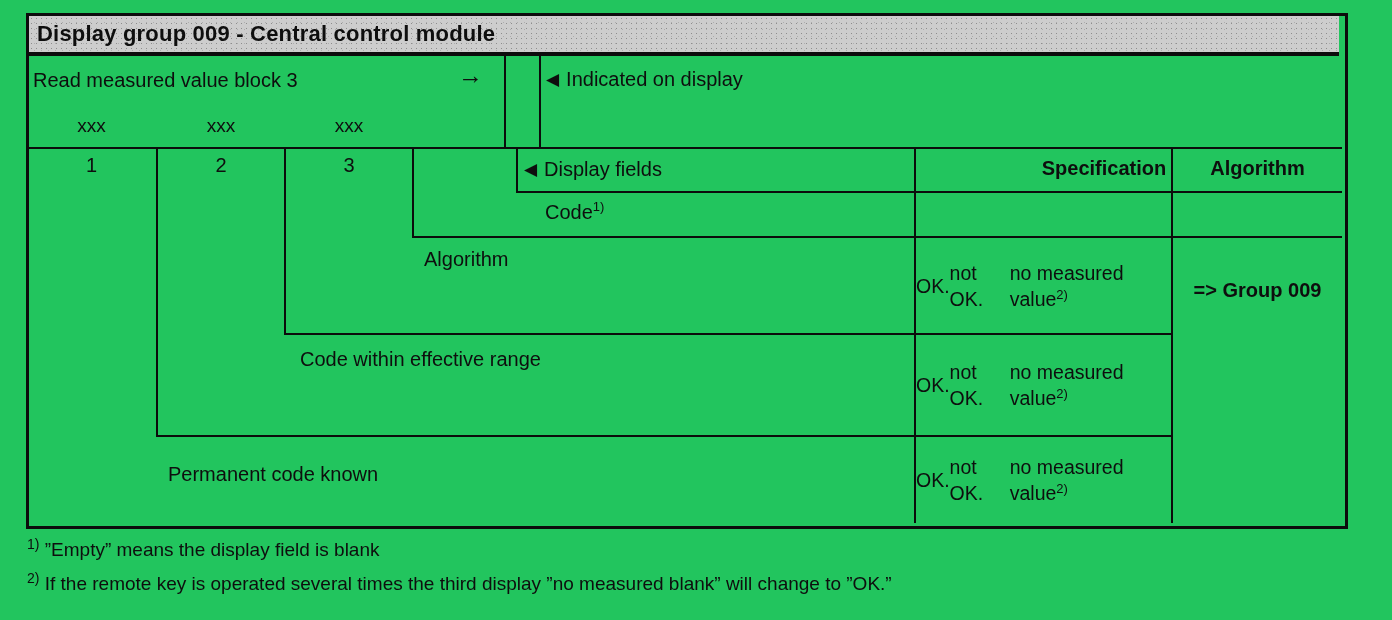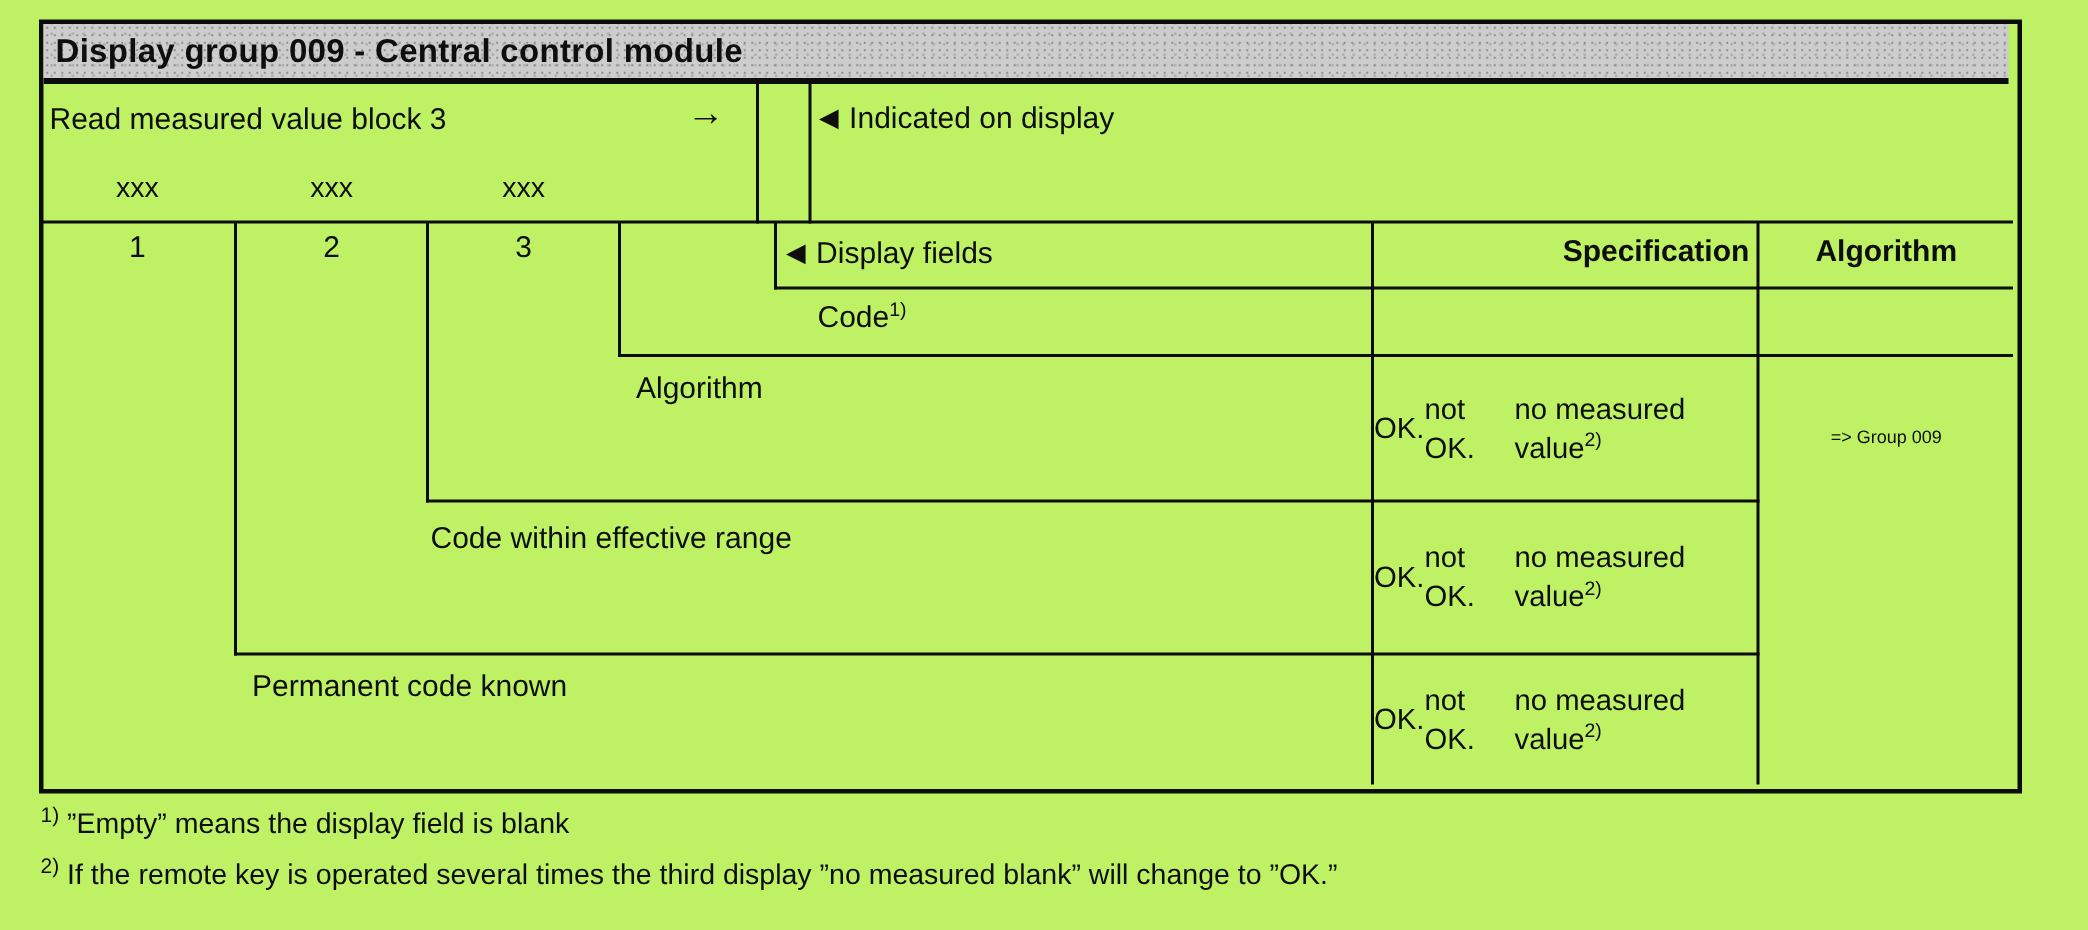--- a/index.html
+++ b/index.html
@@ -1,19 +1,19 @@
 <!DOCTYPE html>
 <html><head>
 <meta charset="utf-8">
 <style>
   html,body{margin:0;padding:0;background:#fff;}
   .page{
     position:relative;
     width:1392px;height:620px;
-    background:#bef264;
+    background:#22c55e;
     font-family:"Liberation Sans", sans-serif;
     color:#0e0e0e;
     overflow:hidden;
   }
   .hl,.vl{position:absolute;background:#0c0c0c;}
   .frame{
     position:absolute;left:26px;top:13px;width:1316px;height:510px;
     border:3px solid #0c0c0c;
   }
   .headerbar{
@@ -37,21 +37,21 @@
   .tri{font-size:17px;vertical-align:1px;margin-right:7px;}
   .arrow{font-size:25px;}
   sup{font-size:13px;line-height:0;}
   .speccell{
     position:absolute;display:flex;flex-direction:row;
     align-items:center;justify-content:center;
     font-size:19.5px;line-height:26px;text-align:left;
   }
   .evalcell{
     position:absolute;display:flex;align-items:center;justify-content:center;
-    font-size:12px;font-weight:normal;
+    font-size:20px;font-weight:bold;
   }
   .footnote{position:absolute;font-size:19px;white-space:nowrap;}
   .footnote sup{font-size:14px;}
 </style>
 </head>
 <body>
 
 <div class="page">
 
   <div class="frame"></div>
@@ -93,22 +93,22 @@
   <div class="txt" style="left:524px;top:157px;">
     <span class="tri">◀</span><span>Display fields</span>
   </div>
   <div class="txt ctr bold" style="left:956px;top:156px;width:296px;">Specification</div>
   <div class="txt ctr bold" style="left:1173px;top:156px;width:169px;">Algorithm</div>
 
   <div class="txt" style="left:545px;top:200px;">
     <span>Code</span><sup>1)</sup>
   </div>
   <div class="txt" style="left:424px;top:247px;">Algorithm</div>
-  <div class="txt" style="left:287px;top:347px;">Code within effective range</div>
-  <div class="txt" style="left:168px;top:446px;">Permanent code known</div>
+  <div class="txt" style="left:300px;top:347px;">Code within effective range</div>
+  <div class="txt" style="left:168px;top:462px;">Permanent code known</div>
 
   <div class="speccell" style="left:916px;top:238px;width:255px;height:95px;">
     <div>OK.</div>
     <div>not OK.</div>
     <div><span>no measured value</span><sup>2)</sup></div>
   </div>
   <div class="speccell" style="left:916px;top:335px;width:255px;height:100px;">
     <div>OK.</div>
     <div>not OK.</div>
     <div><span>no measured value</span><sup>2)</sup></div>

